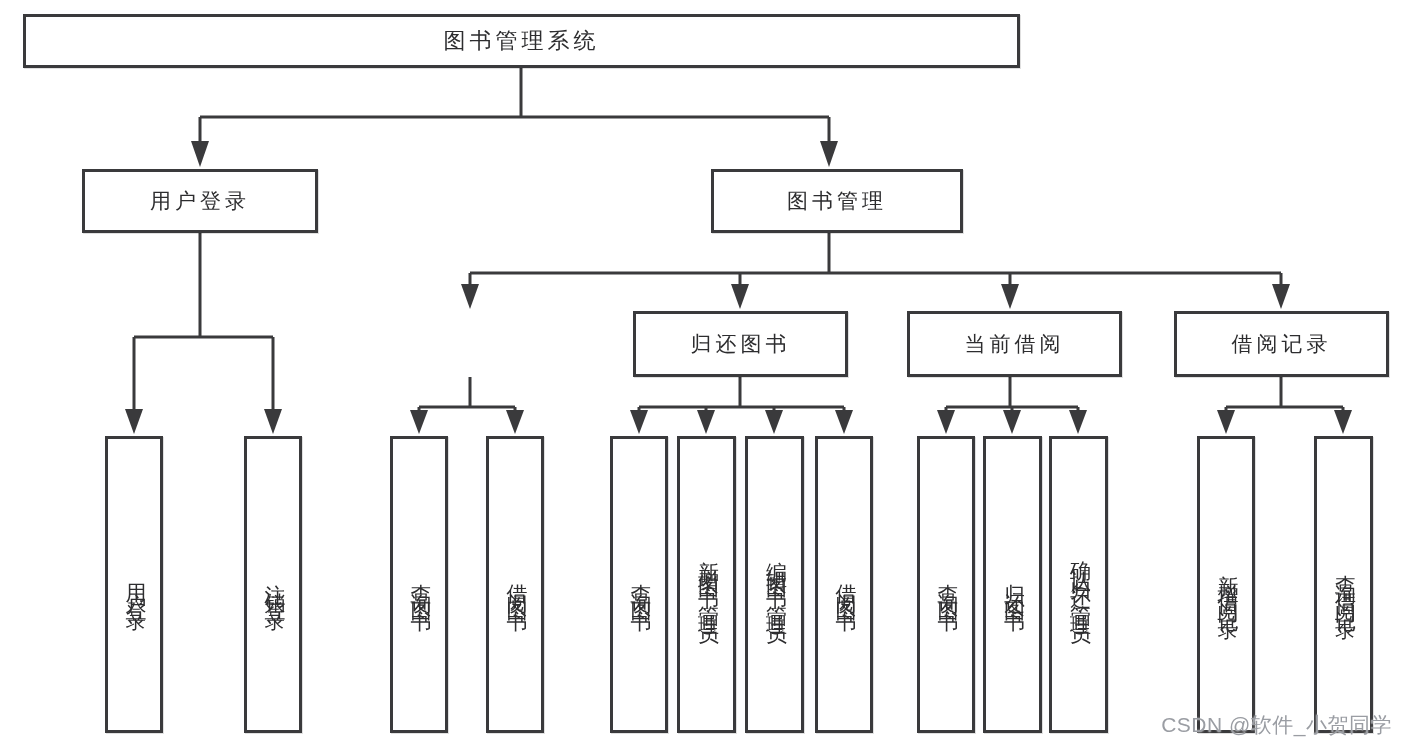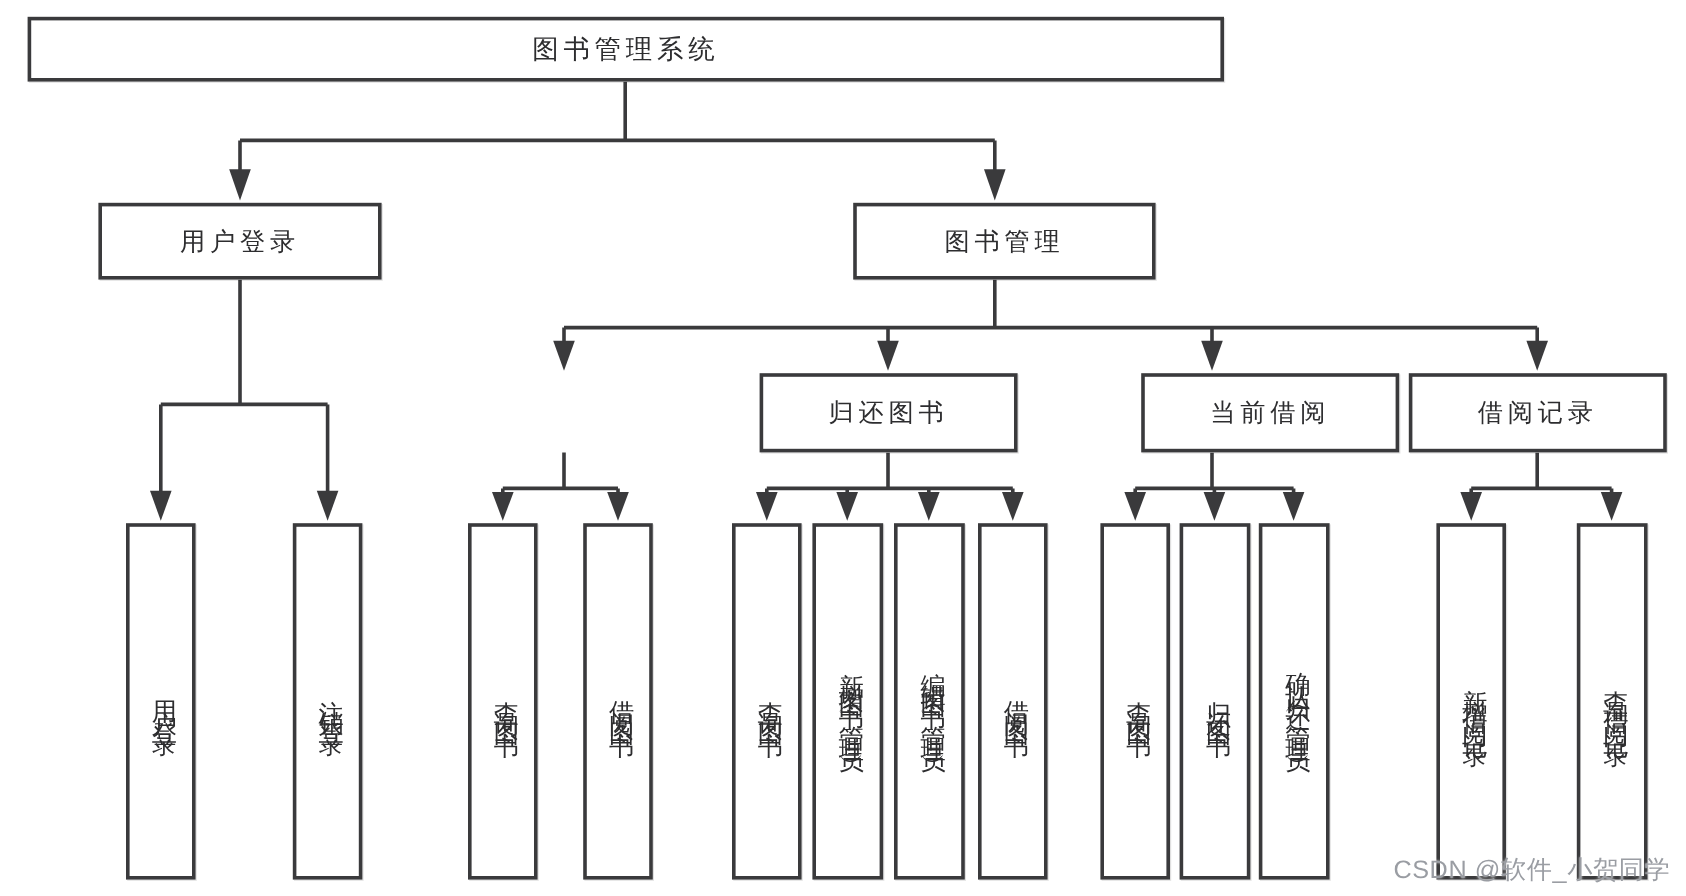--- a/index.html
+++ b/index.html
@@ -104,21 +104,21 @@
       <polygon points="1334,410 1352,410 1343,434"></polygon>
     </g>
   </svg>
 
   <div class="node root" style="left:23px;top:14px;width:997px;height:54px">图书管理系统</div>
 
   <div class="node" style="left:82px;top:169px;width:236px;height:64px">用户登录</div>
   <div class="node" style="left:711px;top:169px;width:252px;height:64px">图书管理</div>
 
   <div class="node" style="left:633px;top:311px;width:215px;height:66px">归还图书</div>
-  <div class="node" style="left:951px;top:311px;width:215px;height:66px">当前借阅</div>
+  <div class="node" style="left:907px;top:311px;width:215px;height:66px">当前借阅</div>
   <div class="node" style="left:1174px;top:311px;width:215px;height:66px">借阅记录</div>
 
   <div class="node v" style="left:105px;top:436px;width:58px;height:297px">用户登录</div>
   <div class="node v" style="left:244px;top:436px;width:58px;height:297px">注销登录</div>
 
   <div class="node v" style="left:390px;top:436px;width:58px;height:297px">查询图书</div>
   <div class="node v" style="left:486px;top:436px;width:58px;height:297px">借阅图书</div>
 
   <div class="node v" style="left:610px;top:436px;width:58px;height:297px">查询图书</div>
   <div class="node v" style="left:677px;top:436px;width:59px;height:297px">新增图书（管理员）</div>

